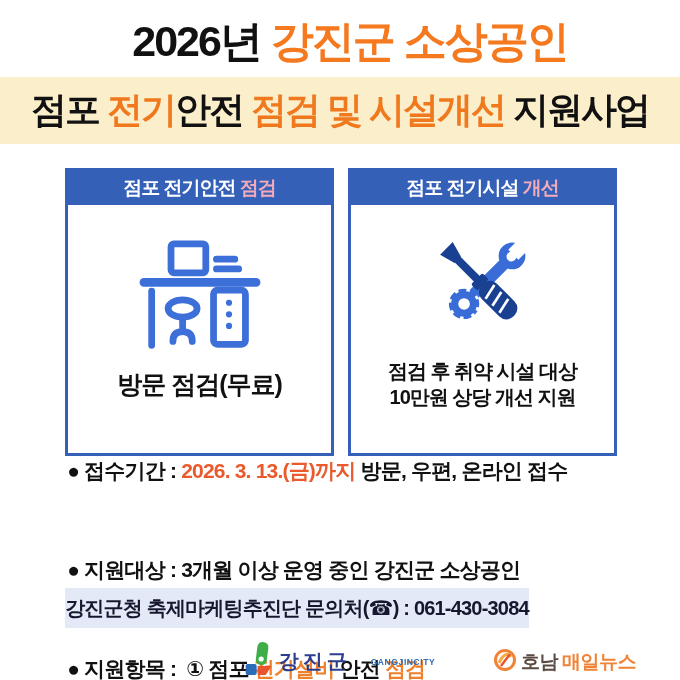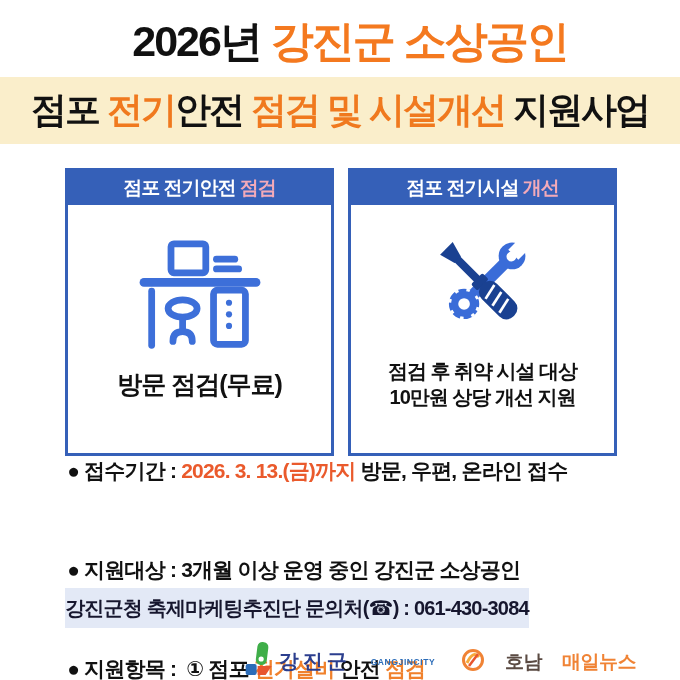--- a/index.html
+++ b/index.html
@@ -67,21 +67,21 @@
   
   .footer-gangjin{
     position:absolute;top:641px;left:50%;transform:translateX(-50%);
     display:flex;align-items:center;gap:6px;
   }
   .gangjin-text{display:flex;align-items:center;line-height:1;gap:20px;}
   .gangjin-ko{font-size:20px;font-weight:800;color:#2b3e8e;letter-spacing:4px;}
   .gangjin-en{font-size:8.5px;font-weight:700;color:#2b6cb8;letter-spacing:0.6px;margin-top:2px;}
   .footer-news{
     position:absolute;top:648px;right:44px;
-    display:flex;align-items:center;gap:20px;
+    display:flex;align-items:center;gap:4px;
     font-size:19px;font-weight:800;letter-spacing:-0.5px;line-height:1;
   }
   .news-p1{color:#5a4a42;}
   .news-p2{color:#f08335;}
 </style>
 </head>
 <body>
 
 <div class="title1">
   <span>2026년 </span><span class="orange">강진군 소상공인</span>

